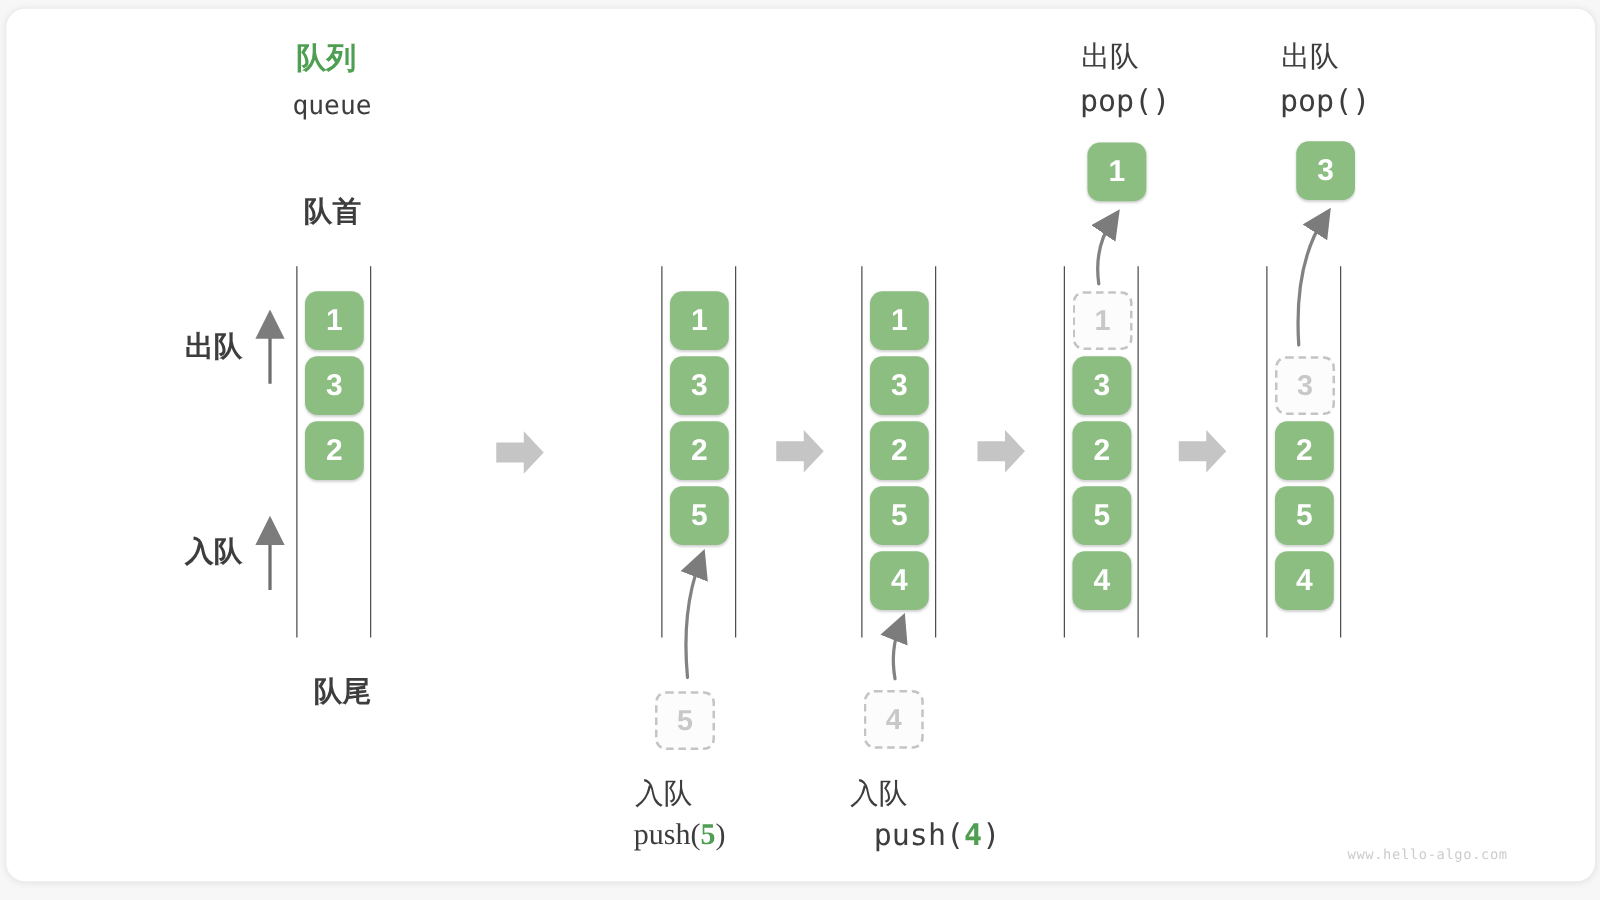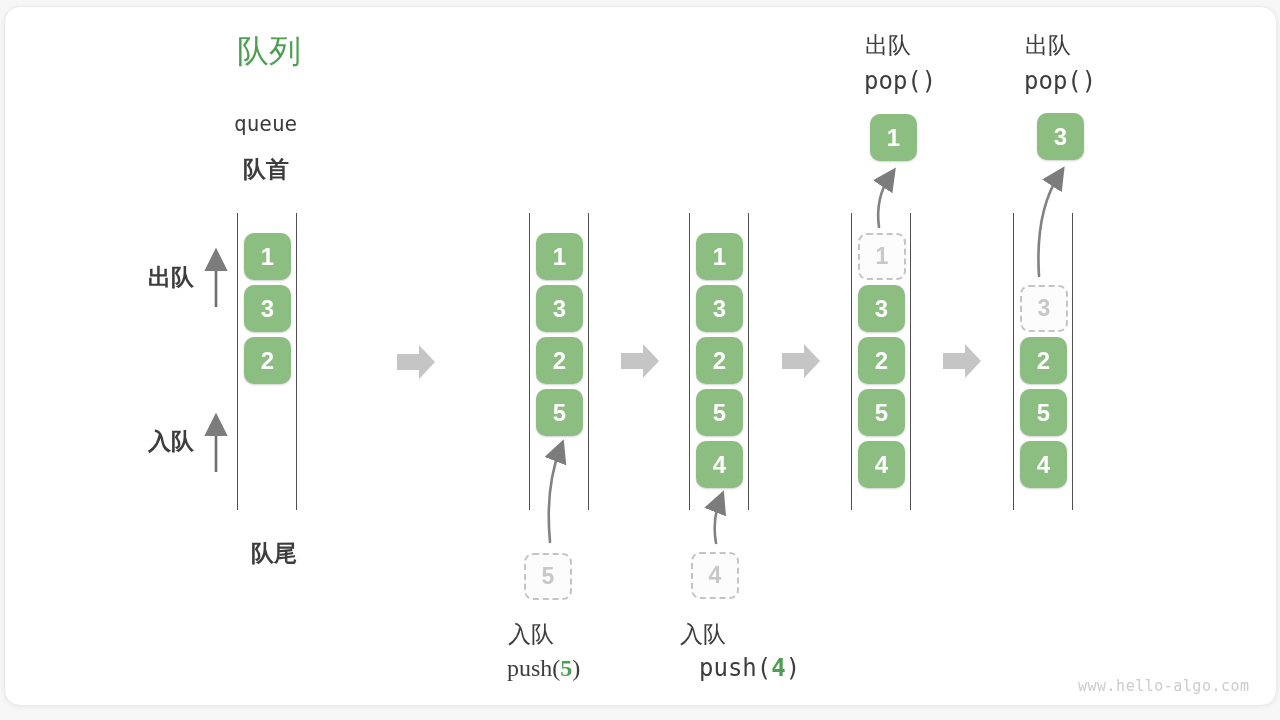--- a/index.html
+++ b/index.html
@@ -7,22 +7,22 @@
     width:1280px;height:720px;position:relative;overflow:hidden;
     background:#f7f7f7;
     font-family:"Liberation Sans",sans-serif;
   }
   .card{
     position:absolute;left:4px;top:6px;width:1271px;height:698px;
     background:#ffffff;border:1px solid #ececec;border-radius:16px;
     box-shadow:0 1px 5px rgba(0,0,0,0.07);
   }
   .abs{position:absolute;line-height:1.15;white-space:nowrap;}
-  .title-zh{font-size:32px;font-weight:normal;color:#4f9f52;}
-  .title-en{font-size:21px;color:#3d3d3d;font-family:"DejaVu Sans Mono","Liberation Mono",monospace;margin-top:40px;}
+  .title-zh{font-size:24px;font-weight:bold;color:#4f9f52;}
+  .title-en{font-size:21px;color:#3d3d3d;font-family:"DejaVu Sans Mono","Liberation Mono",monospace;}
   .cjk{font-size:23px;color:#3d3d3d;}
   .cjk-b{font-size:23px;font-weight:bold;color:#3d3d3d;}
   .code{font-size:24px;color:#3d3d3d;font-family:"DejaVu Sans Mono","Liberation Mono",monospace;}
   .code .arg{color:#4f9f52;font-weight:bold;}
   .col{
     position:absolute;top:213px;width:60px;height:297px;box-sizing:border-box;
     border-left:1.5px solid #4f4f4f;border-right:1.5px solid #4f4f4f;
   }
   .block{
     position:absolute;width:47px;height:47px;border-radius:10px;
@@ -31,21 +31,21 @@
     box-shadow:0 1px 2px rgba(0,0,0,0.18);
   }
   .ghost{
     position:absolute;width:48px;height:47px;box-sizing:border-box;border-radius:9px;
     background:#fcfcfc;border:2.5px dashed #c4c4c4;color:#c8c8c8;
     font-weight:600;font-size:23px;box-shadow:none;
     display:flex;align-items:center;justify-content:center;
   }
   .overlay{position:absolute;left:0;top:0;width:1280px;height:720px;pointer-events:none;}
   .watermark{
-    font-size:15px;color:#cccccc;letter-spacing:0.5px;
+    font-size:11px;color:#cccccc;letter-spacing:0.5px;
     font-family:"DejaVu Sans Mono","Liberation Mono",monospace;
   }
 </style>
 </head>
 <body>
 
 <div class="card"></div>
 
 <div class="abs title-zh" style="left:237px;top:33px;">队列</div>
 <div class="abs title-en" style="left:234px;top:72px;">queue</div>

